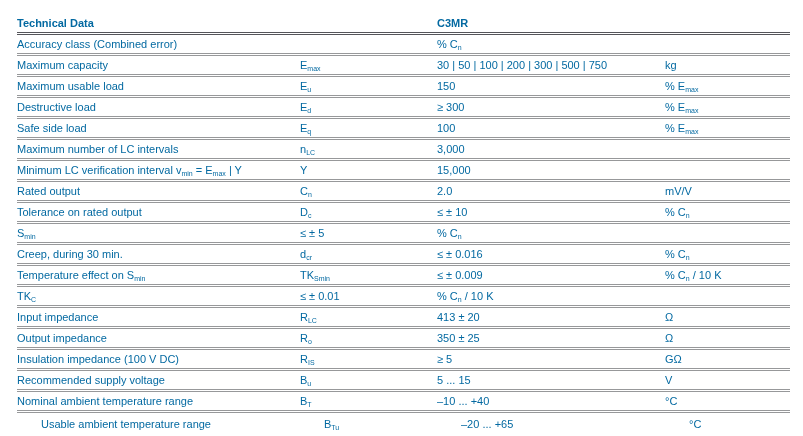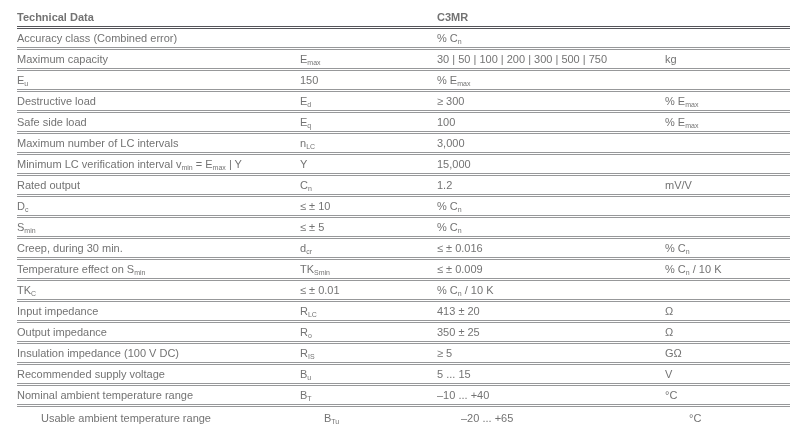--- a/index.html
+++ b/index.html
@@ -7,23 +7,23 @@
     padding: 0;
     background: #ffffff;
     width: 803px;
     height: 436px;
     overflow: hidden;
     font-family: "Liberation Sans", "DejaVu Sans", sans-serif;
   }
   .sheet {
     position: absolute;
     left: 17px;
-    top: 8px;
+    top: 14px;
     width: 773px;
-    color: #737373;
+    color: #0369a1;
   }
   .row {
     display: grid;
     grid-template-columns: 283px 137px 228px 1fr;
     height: 21px;
     align-items: center;
     border-bottom: 3px double #97989a;
     box-sizing: border-box;
   }
   .row:last-child {
@@ -63,20 +63,21 @@
         <div class="cell"></div>
         <div class="cell">% C<sub>n</sub></div>
       </div>
       <div class="row">
         <div class="cell">Maximum capacity</div>
         <div class="cell">E<sub>max</sub></div>
         <div class="cell">30 | 50 | 100 | 200 | 300 | 500 | 750</div>
         <div class="cell">kg</div>
       </div>
       <div class="row">
+        <div class="cell">Maximum usable load</div>
         <div class="cell">E<sub>u</sub></div>
         <div class="cell">150</div>
         <div class="cell">% E<sub>max</sub></div>
       </div>
       <div class="row">
         <div class="cell">Destructive load</div>
         <div class="cell">E<sub>d</sub></div>
         <div class="cell">≥ 300</div>
         <div class="cell">% E<sub>max</sub></div>
       </div>
@@ -94,24 +95,25 @@
       </div>
       <div class="row">
         <div class="cell">Minimum LC verification interval v<sub>min</sub> = E<sub>max</sub> | Y</div>
         <div class="cell">Y</div>
         <div class="cell">15,000</div>
         <div class="cell"></div>
       </div>
       <div class="row">
         <div class="cell">Rated output</div>
         <div class="cell">C<sub>n</sub></div>
-        <div class="cell">1.2</div>
+        <div class="cell">2.0</div>
         <div class="cell">mV/V</div>
       </div>
       <div class="row">
+        <div class="cell">Tolerance on rated output</div>
         <div class="cell">D<sub>c</sub></div>
         <div class="cell">≤ ± 10</div>
         <div class="cell">% C<sub>n</sub></div>
       </div>
       <div class="row">
         <div class="cell">S<sub>min</sub></div>
         <div class="cell">≤ ± 5</div>
         <div class="cell">% C<sub>n</sub></div>
       </div>
       <div class="row">

